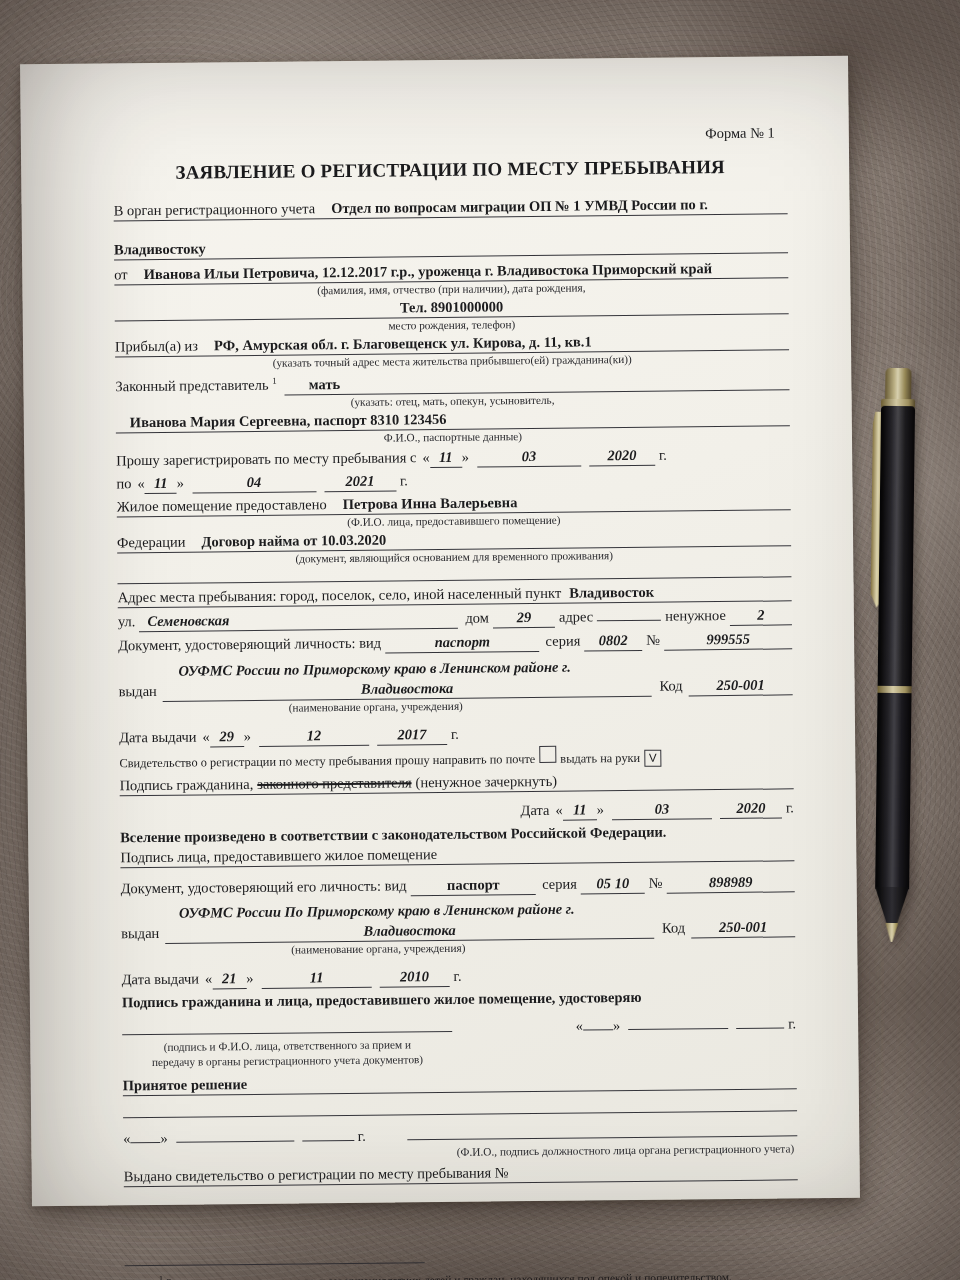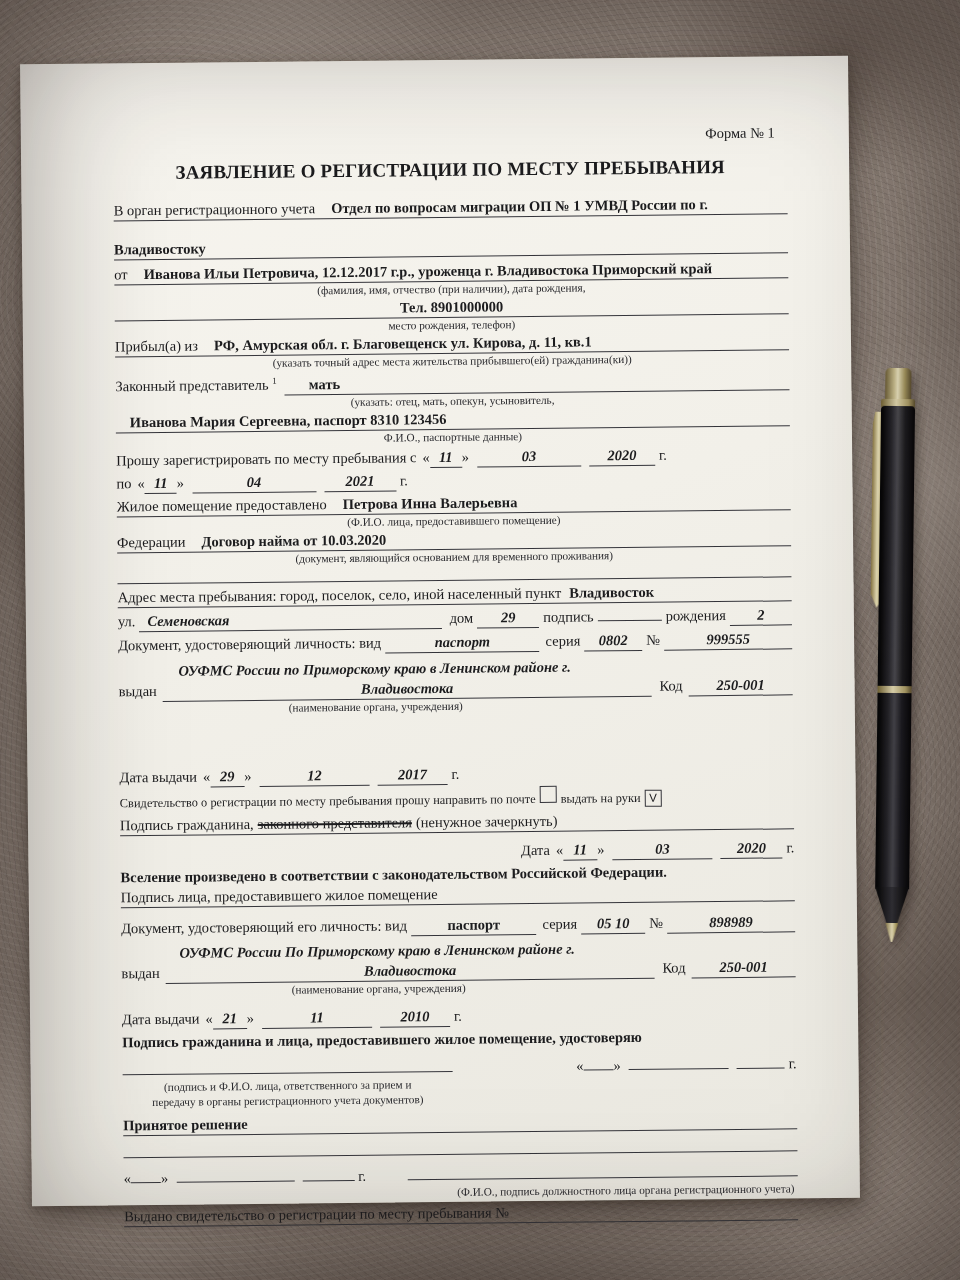--- a/index.html
+++ b/index.html
@@ -166,25 +166,25 @@
     </div>
     <div class="row mt3">
       <span class="lbl">ул.</span>
       <span class="sp4"></span>
       <span class="seg ival grow" style="text-align:left;padding-left:8px;">Семеновская</span>
       <span class="sp8"></span>
       <span class="lbl">дом</span>
       <span class="sp4"></span>
       <span class="seg ival" style="width:62px;">29</span>
       <span class="sp4"></span>
-      <span class="lbl">подпись</span>
+      <span class="lbl">адрес</span>
       <span class="sp4"></span>
       <span class="seg" style="width:64px;"></span>
       <span class="sp4"></span>
-      <span class="lbl">рождения</span>
+      <span class="lbl">ненужное</span>
       <span class="sp4"></span>
       <span class="seg ival" style="width:62px;">2</span>
     </div>
 
     <div class="row mt3">
       <span class="lbl">Документ, удостоверяющий личность: вид</span>
       <span class="sp4"></span>
       <span class="seg ival grow">паспорт</span>
       <span class="sp6"></span>
       <span class="lbl">серия</span>
@@ -212,21 +212,21 @@
 
     <div class="row mt10">
       <span class="lbl">Дата выдачи</span>
       <span class="sp6"></span>
       <span>«</span>
       <span class="seg ival" style="width:34px;">29</span>
       <span>»</span>
       <span class="sp8"></span>
       <span class="seg ival" style="width:110px;">12</span>
       <span class="sp8"></span>
-      <span class="seg ival" style="width:70px;margin-top:40px;">2017</span>
+      <span class="seg ival" style="width:70px;">2017</span>
       <span class="sp4"></span>
       <span>г.</span>
     </div>
 
     <div class="row small mt2">
       <span>Свидетельство о регистрации по месту пребывания прошу направить по почте</span>
       <span class="chk"></span>
       <span>выдать на руки</span>
       <span class="chk">V</span>
     </div>

